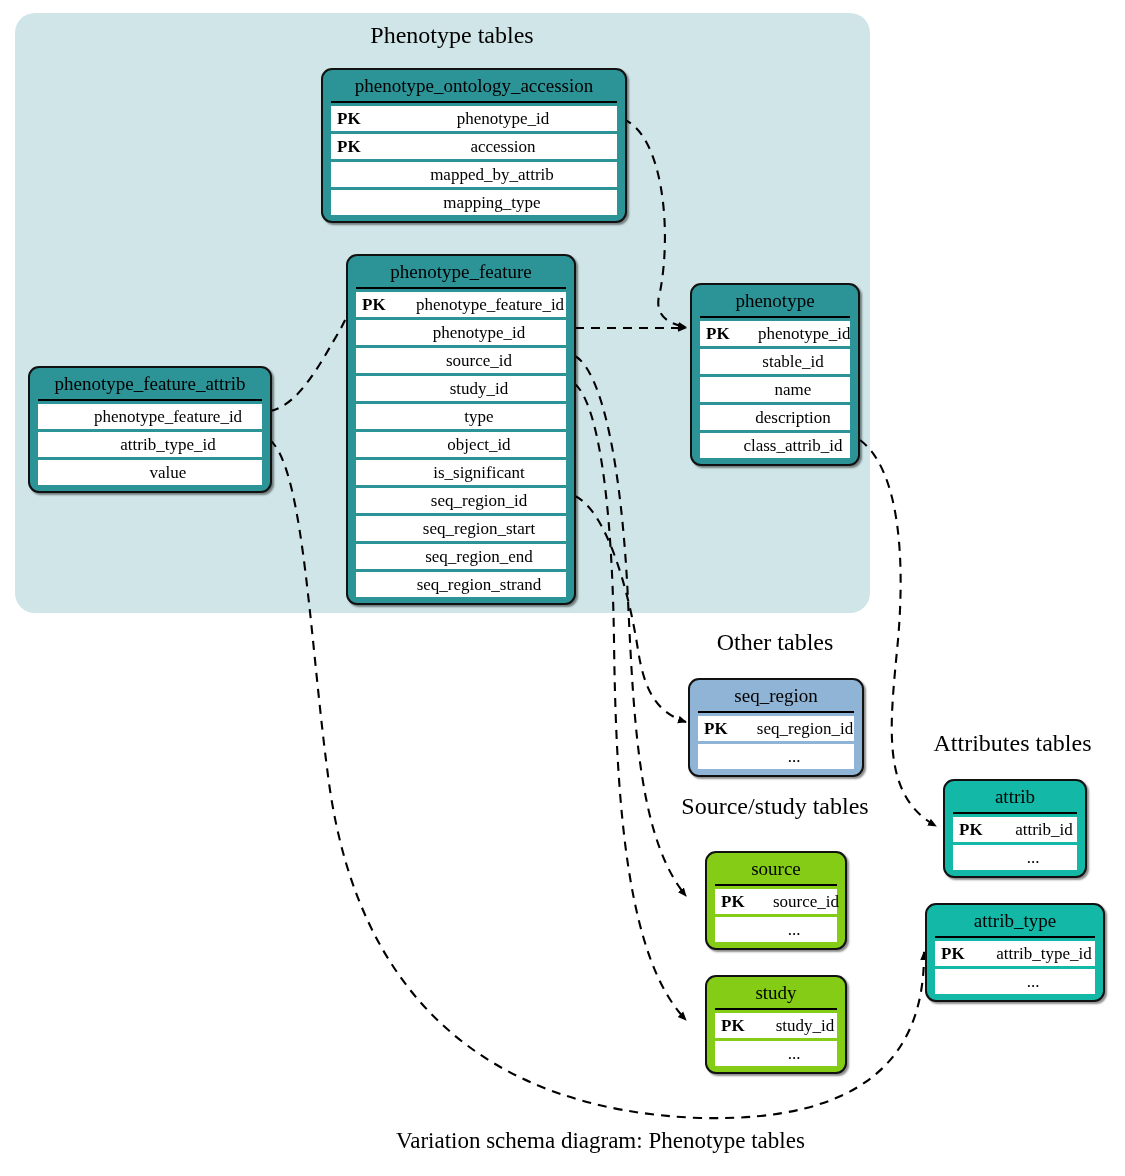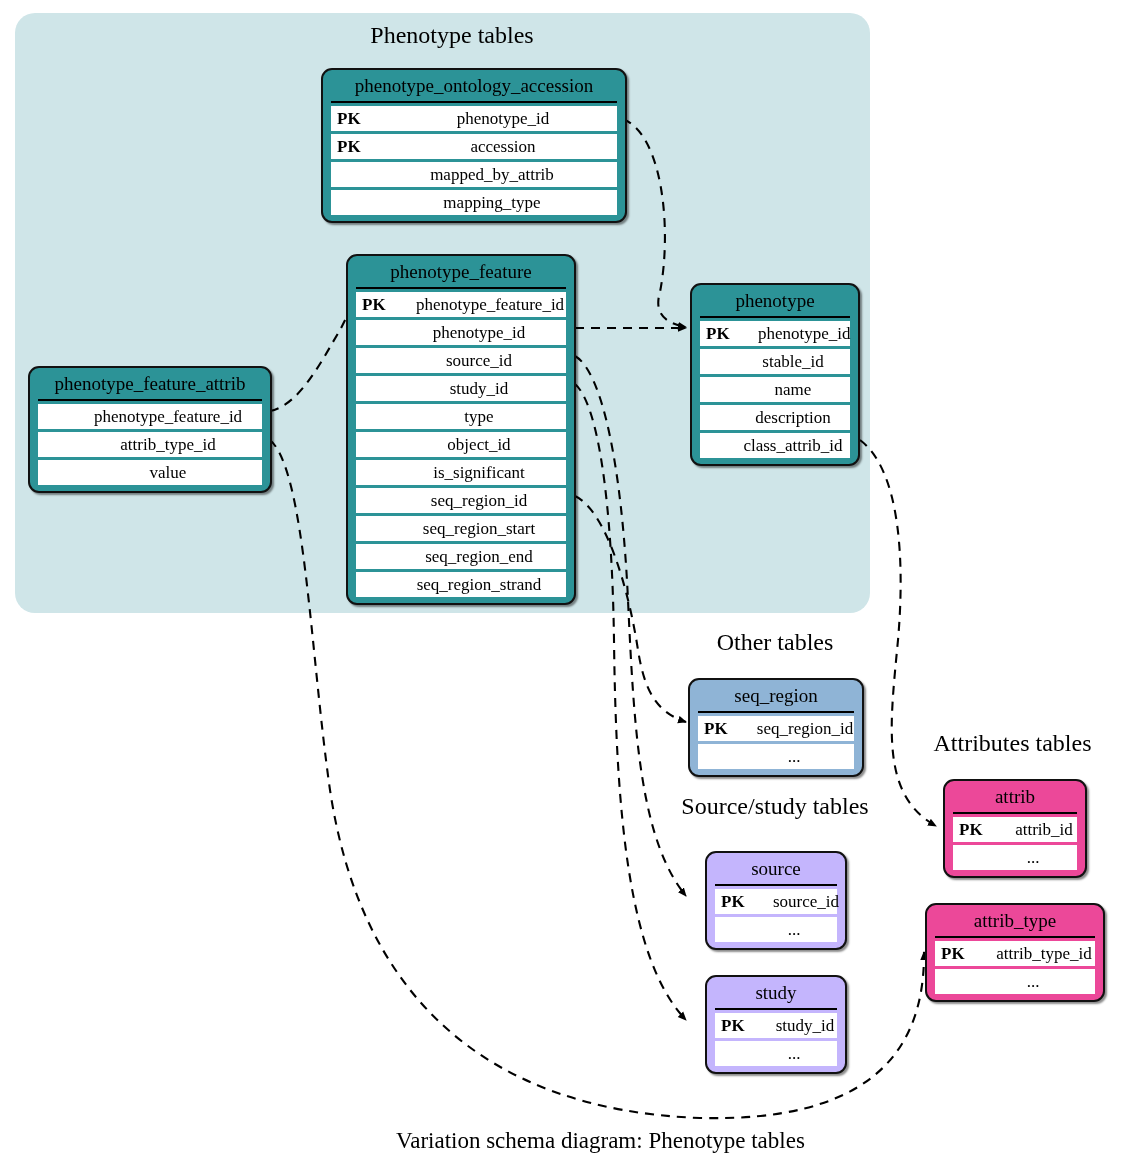--- a/index.html
+++ b/index.html
@@ -24,22 +24,22 @@
             margin:0 8px 3px 8px;font-size:17px;text-align:center;
             white-space:nowrap;position:relative;padding-left:36px;}
   .tbl .row:last-child{margin-bottom:0;}
   .tbl .row .pk{position:absolute;left:6px;top:0;font-weight:bold;font-size:17px;}
   .tbl .row.haspk .lbl{padding-left:22px;}
 
   
   .pal-teal{background:#2c9397;border:2px solid #111;}
   .pal-teal .tname{color:#000;}
   .pal-blue{background:#8fb4d6;border:2px solid #111;}
-  .pal-green{background:#c4b5fd;border:2px solid #111;}
-  .pal-red{background:#ec4899;border:2px solid #111;}
+  .pal-green{background:#84cc16;border:2px solid #111;}
+  .pal-red{background:#14b8a6;border:2px solid #111;}
 
   .caption{position:absolute;left:0;width:1125px;text-align:center;
            font-size:23px;color:#000;}
 </style>
 </head>
 <body>
 
 <div id="stage">
 
   <div class="cluster-panel" style="left:15px;top:13px;width:855px;height:600px;"></div>

